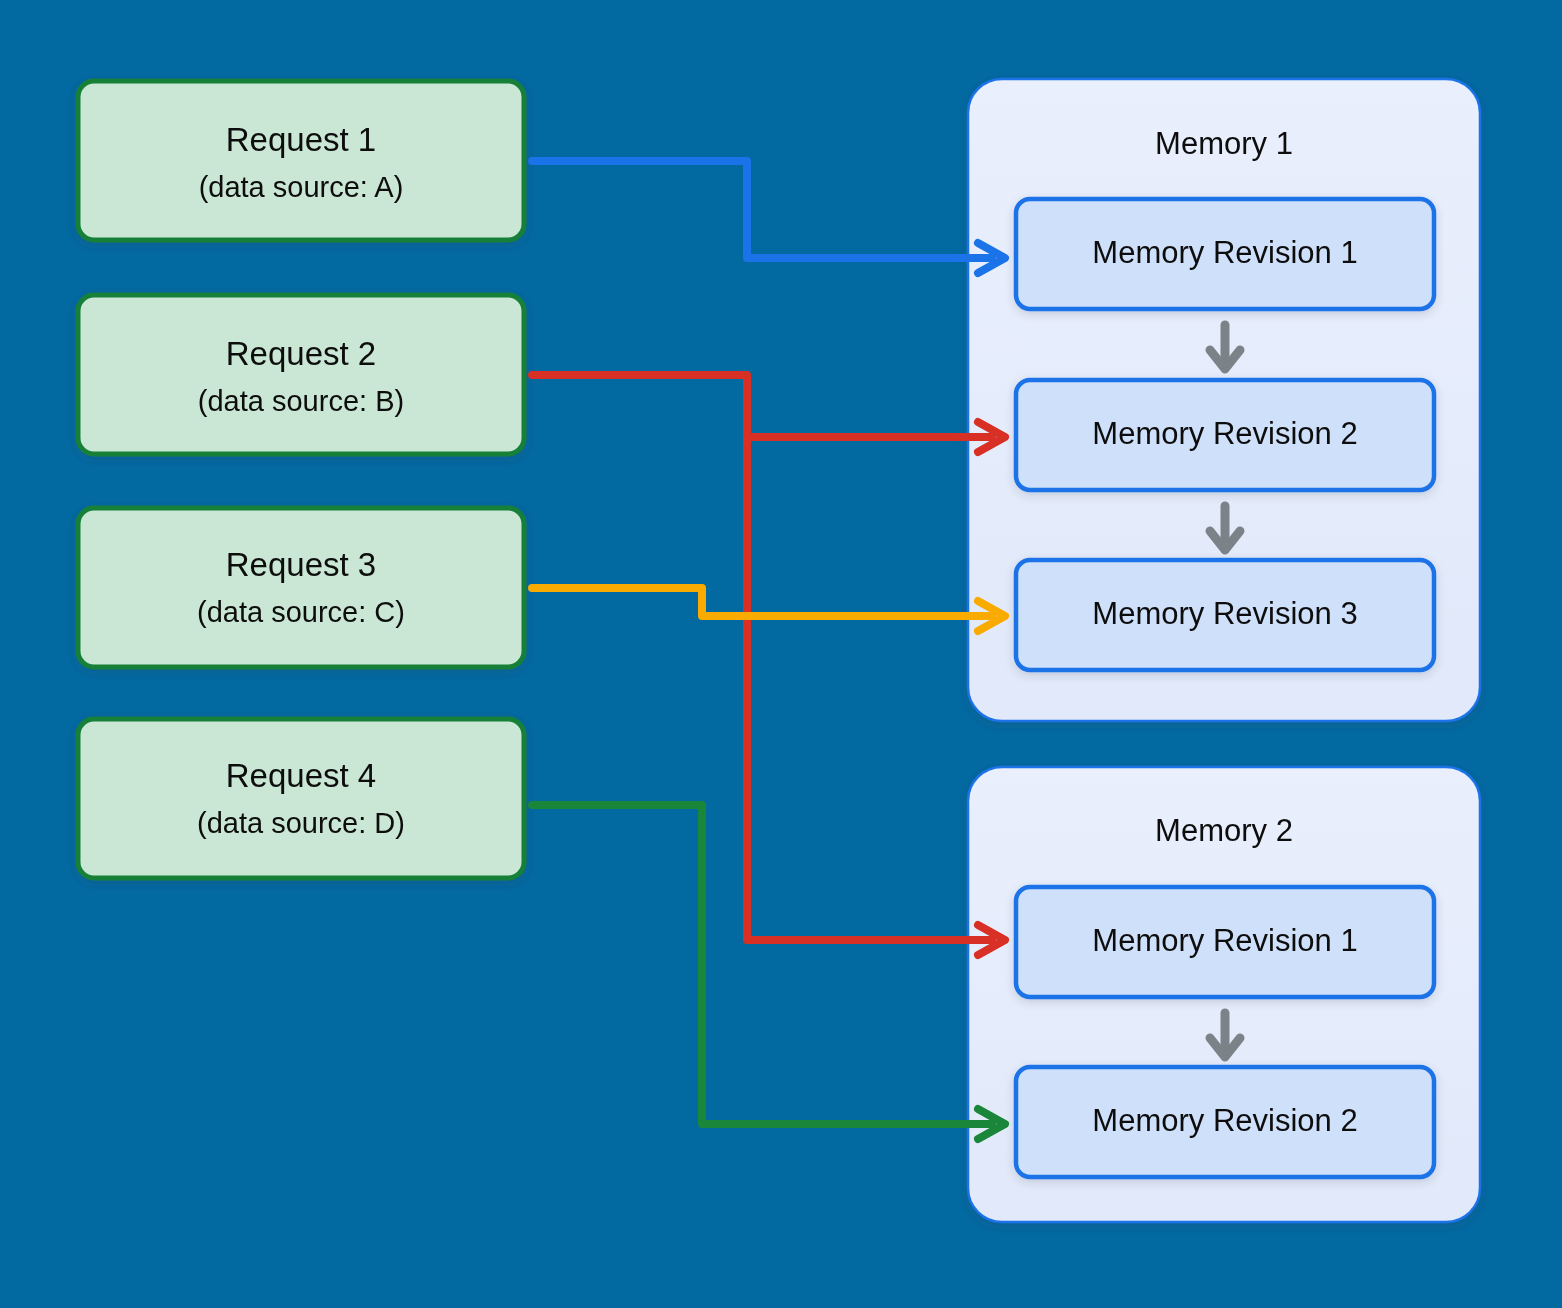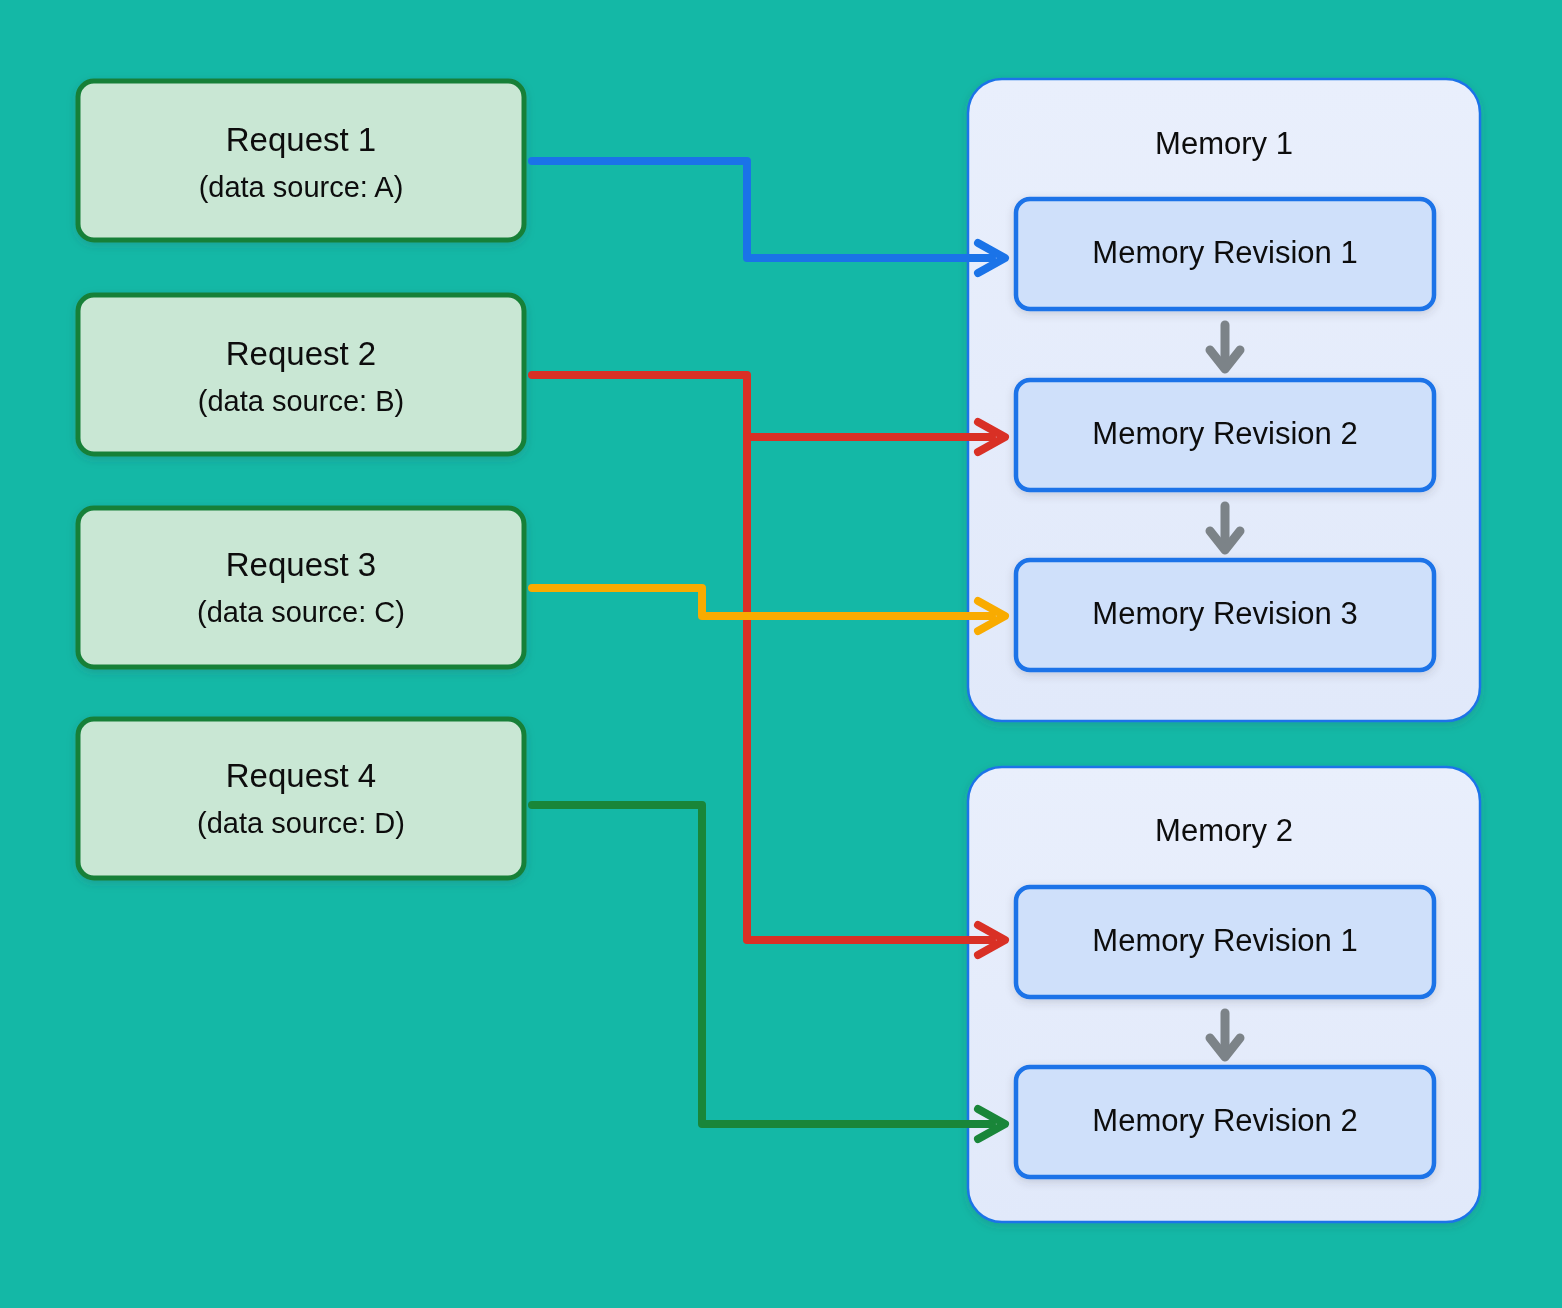--- a/index.html
+++ b/index.html
@@ -11,21 +11,21 @@
   body {
     width: 1562px;
     height: 1308px;
     font-family: "Liberation Sans", sans-serif;
     overflow: hidden;
   }
   #diagram-root {
     position: relative;
     width: 1562px;
     height: 1308px;
-    background: #14b8a6;
+    background: #0369a1;
   }
   svg.canvas {
     position: absolute;
     top: 0;
     left: 0;
     width: 1562px;
     height: 1308px;
     display: block;
   }
   .box-text {

